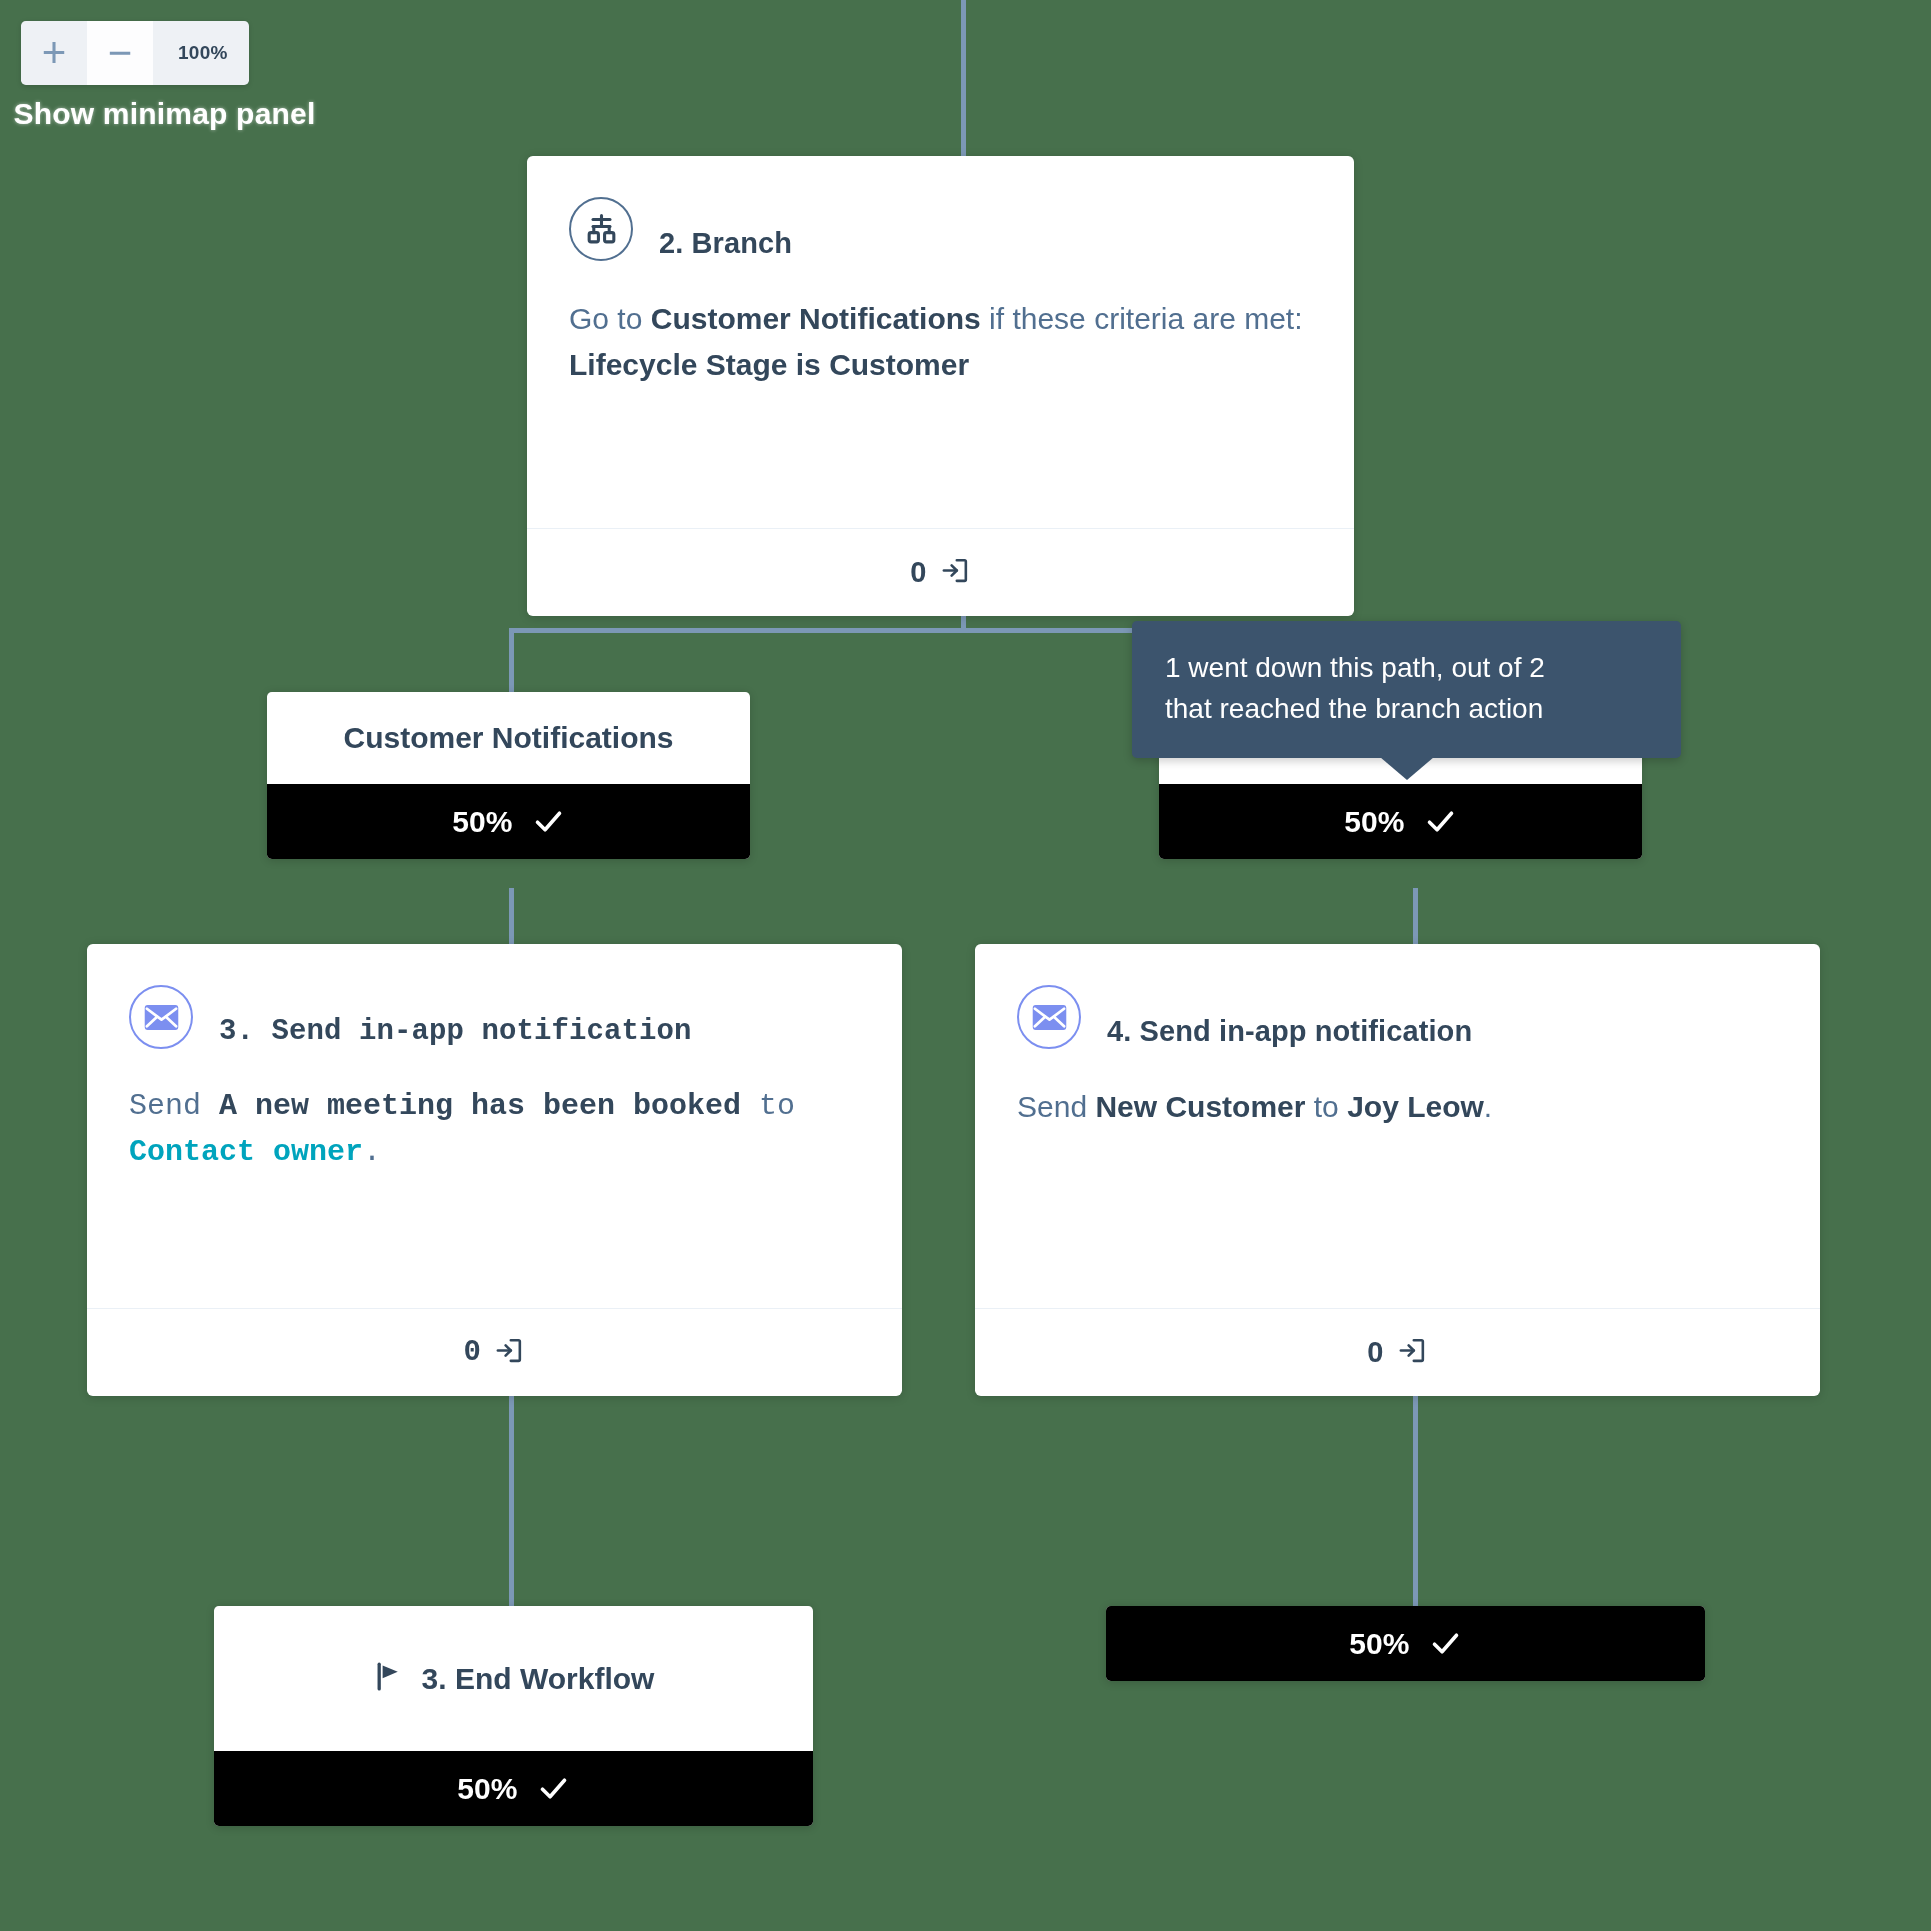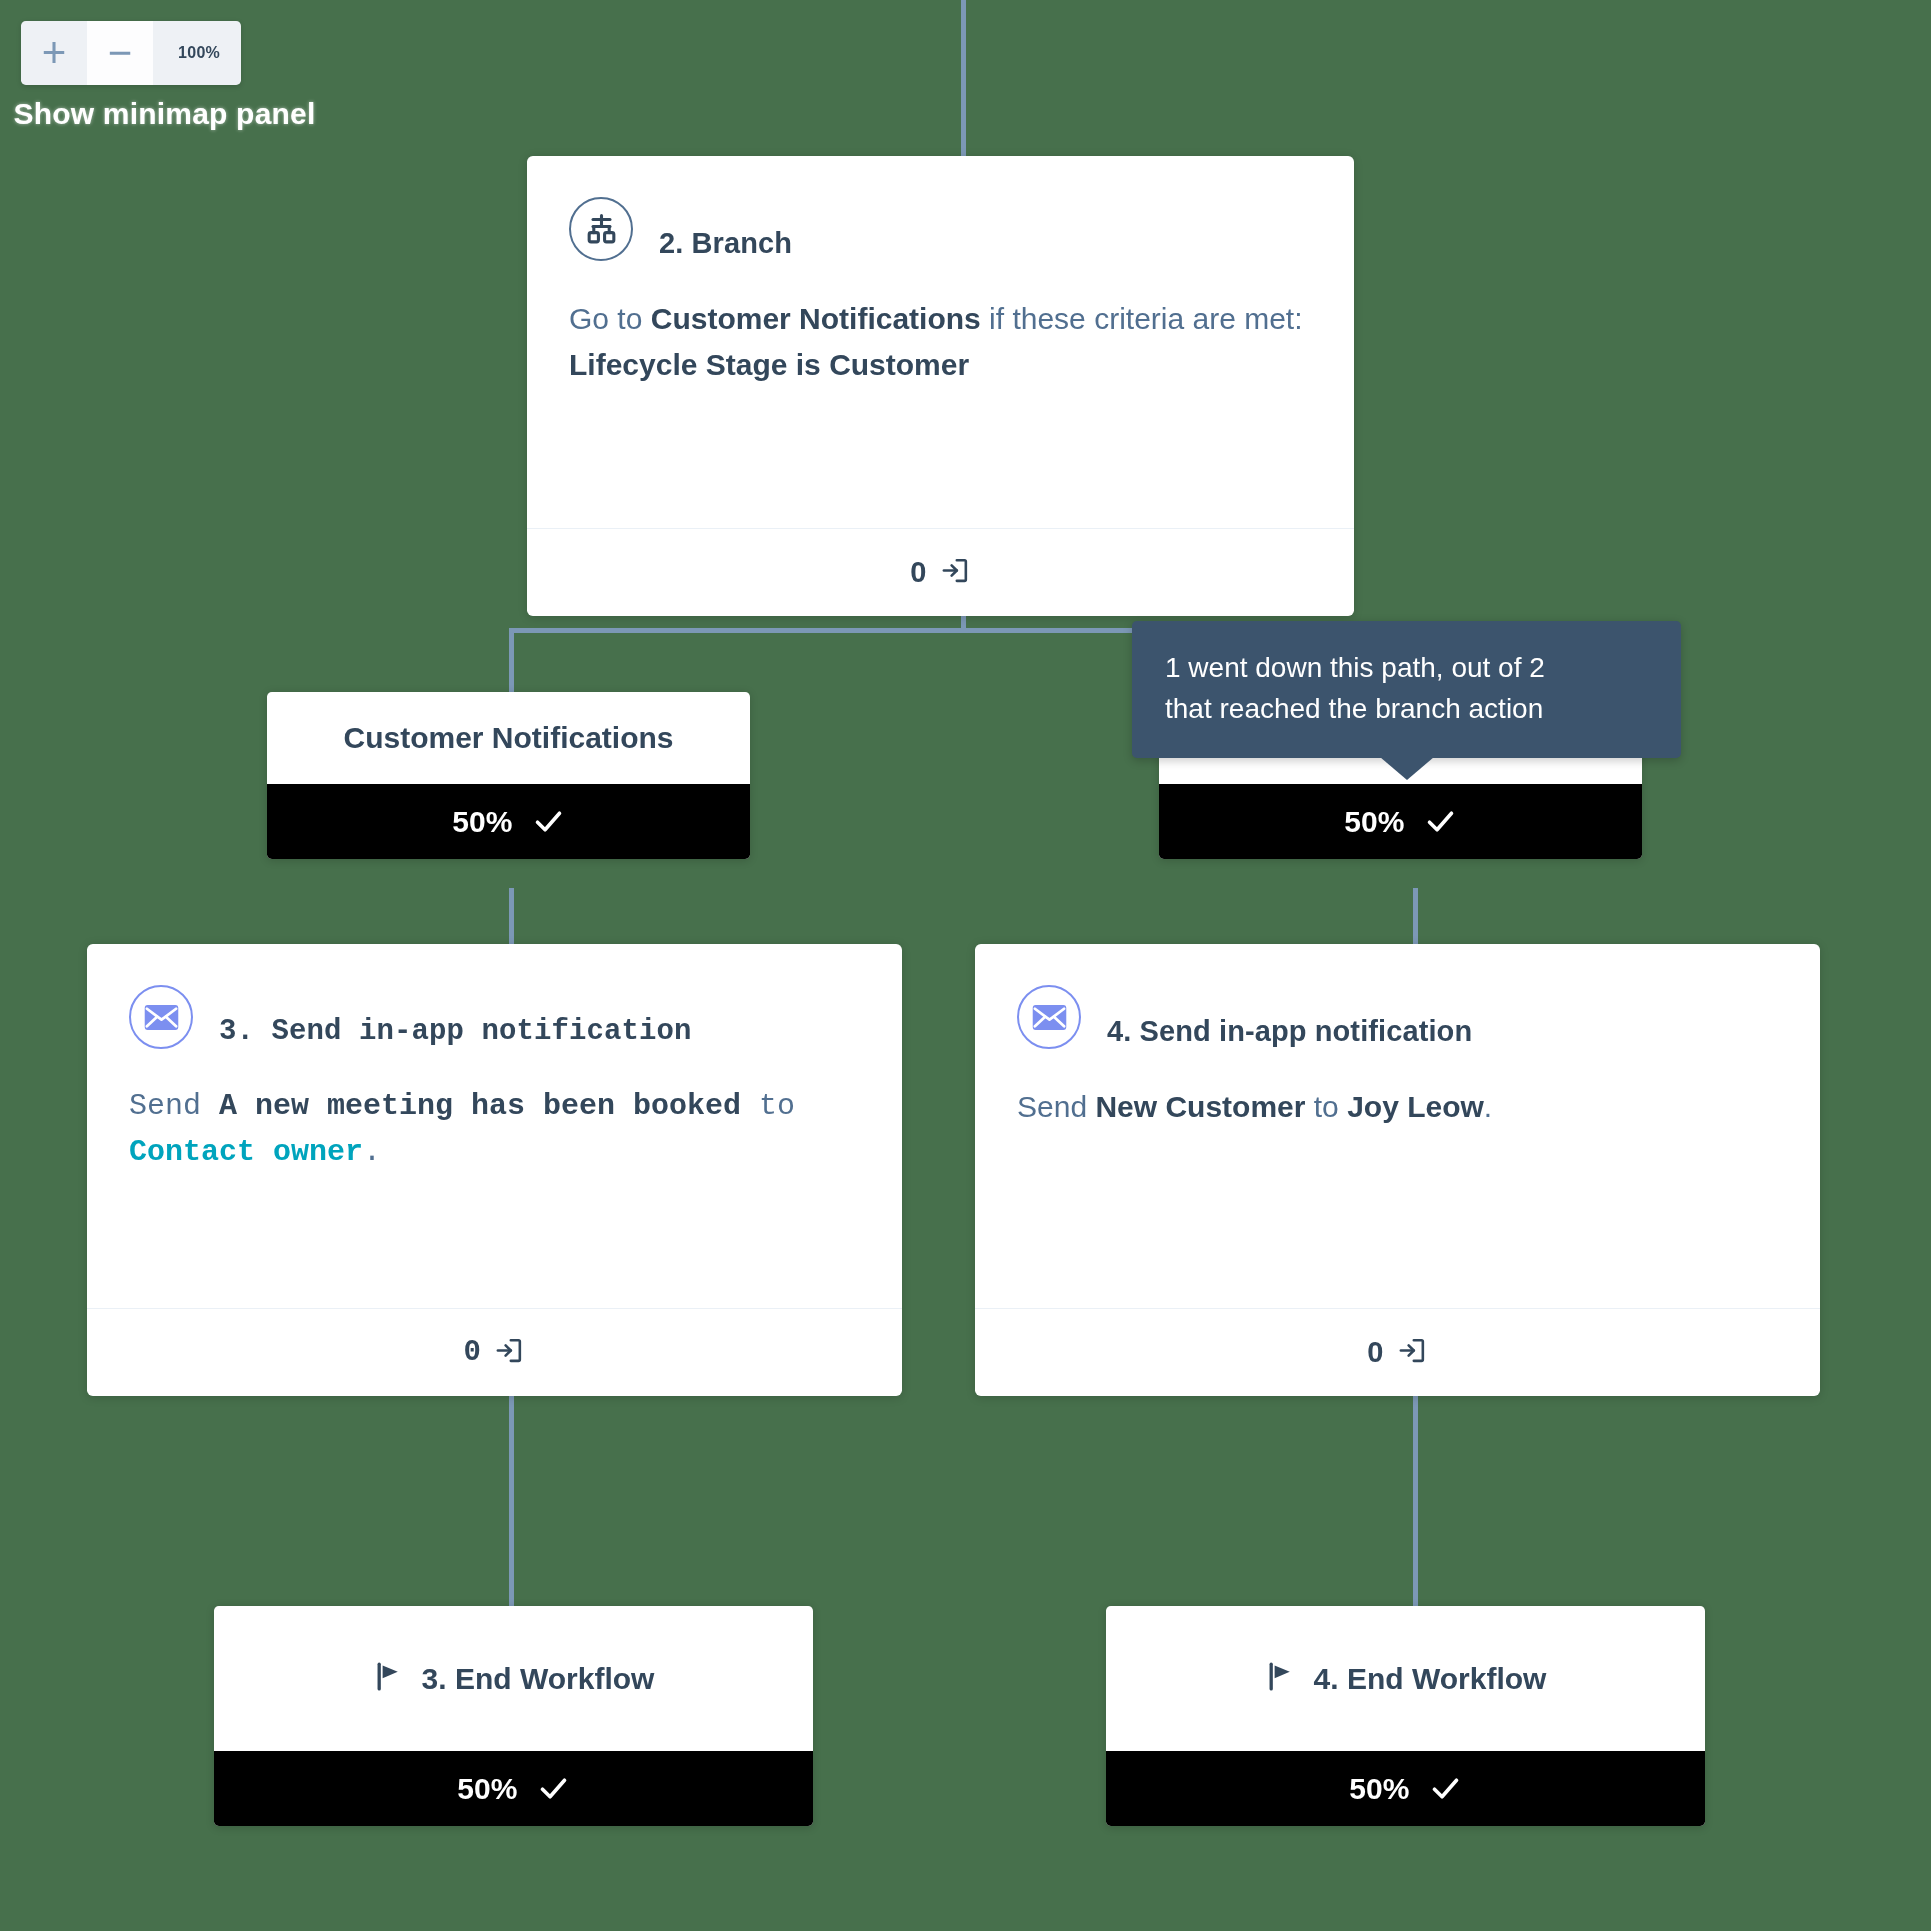--- a/index.html
+++ b/index.html
@@ -56,21 +56,21 @@
     user-select: none;
   }
   .zoom-btn.minus {
     background: #fdfdfe;
   }
   .zoom-level {
     display: flex;
     align-items: center;
     padding: 0 21px 0 25px;
     color: #33475b;
-    font-size: 16px;
+    font-size: 19px;
     font-weight: 600;
     letter-spacing: 0.3px;
   }
 
   #minimap-link {
     position: absolute;
     left: 13.5px;
     top: 97px;
     color: #ffffff;
     font-size: 30px;
@@ -389,29 +389,20 @@
       <span>50%</span>
       <span class="check">
         <svg width="33" height="33" viewBox="0 0 24 24" fill="none" stroke="#ffffff" stroke-width="2.6" stroke-linecap="round" stroke-linejoin="round">
           <polyline points="4,12.5 9.5,18 20,6"></polyline>
         </svg>
       </span>
     </div>
   </div>
 
   <div class="end-card" style="left:1106px; top:1606px; width:599px;">
-    <div class="end-head">
-      <span>
-        <svg width="33" height="33" viewBox="0 0 24 24">
-          <line x1="4.5" y1="3" x2="4.5" y2="21" stroke="#33475b" stroke-width="2.4" stroke-linecap="round"></line>
-          <path d="M7 4 L18 8.6 L7 13.2 Z" fill="#33475b"></path>
-        </svg>
-      </span>
-      <span class="end-title">4. End Workflow</span>
-    </div>
     <div class="stat-bar">
       <span>50%</span>
       <span class="check">
         <svg width="33" height="33" viewBox="0 0 24 24" fill="none" stroke="#ffffff" stroke-width="2.6" stroke-linecap="round" stroke-linejoin="round">
           <polyline points="4,12.5 9.5,18 20,6"></polyline>
         </svg>
       </span>
     </div>
   </div>
 

